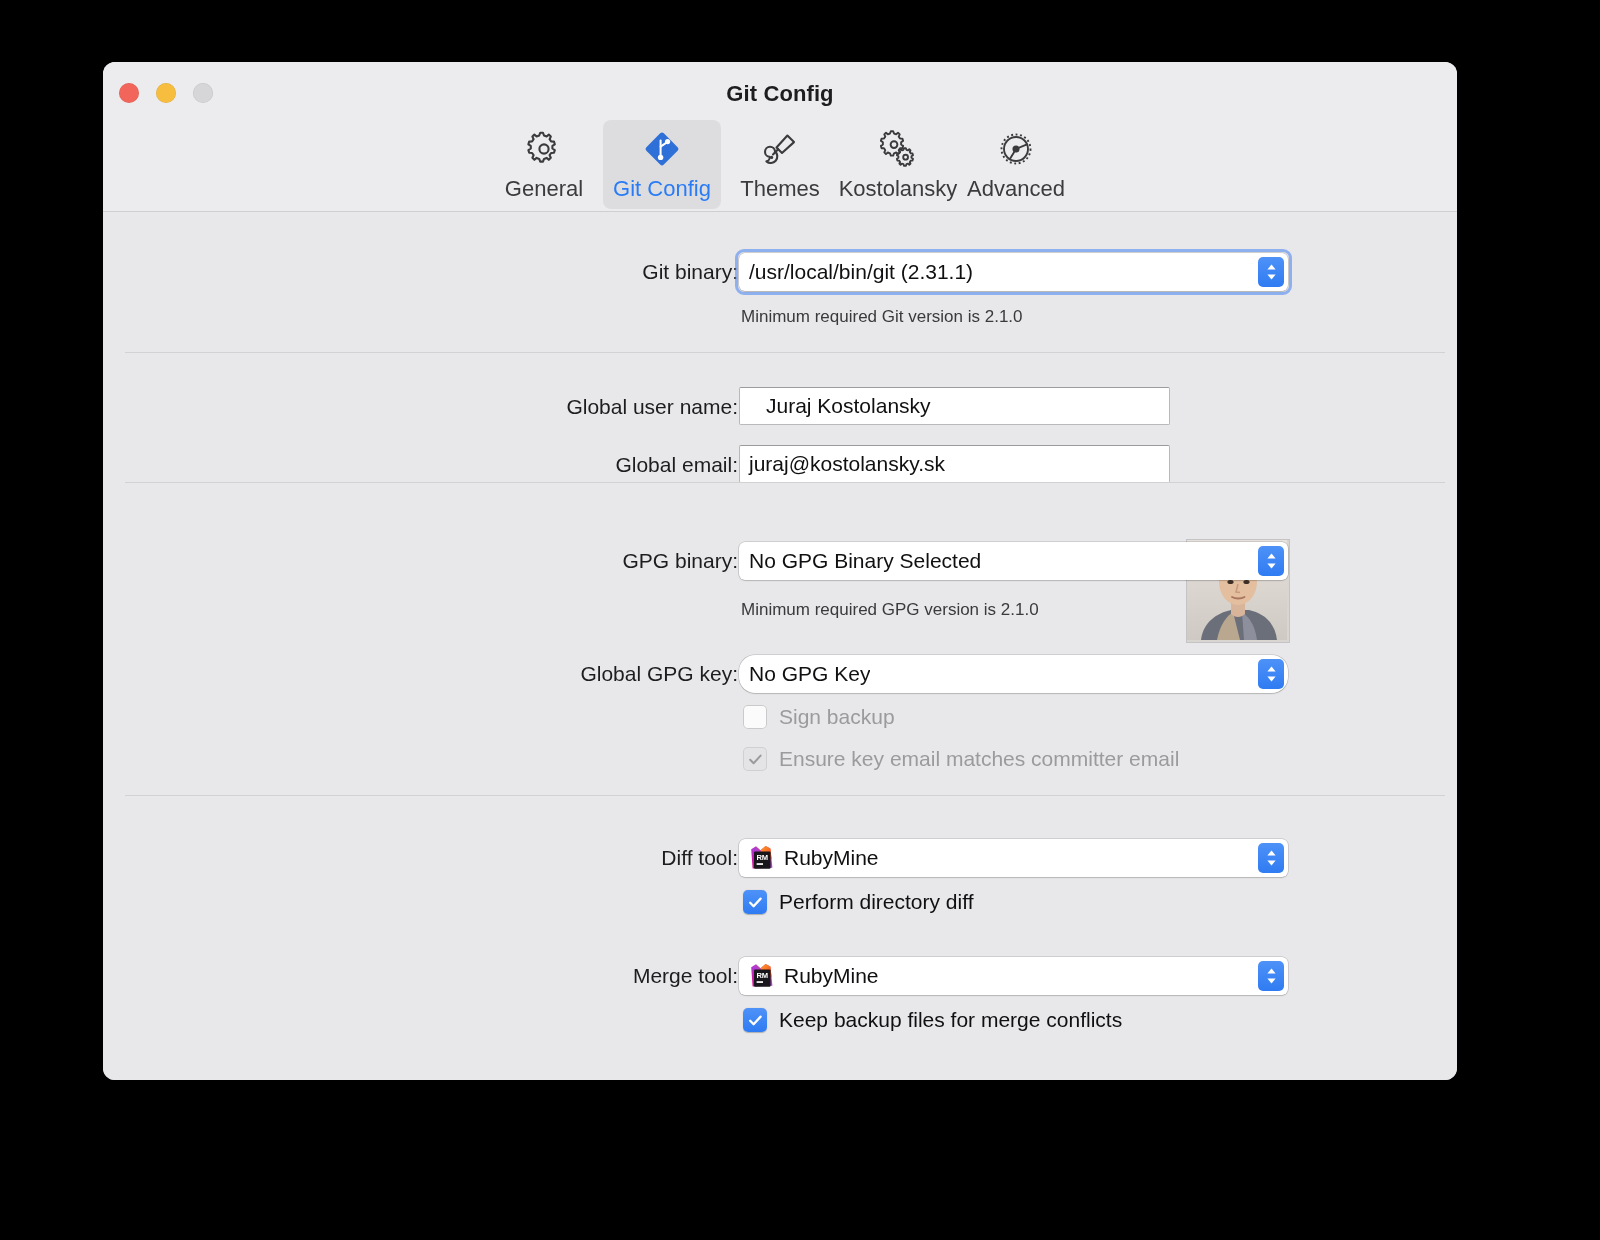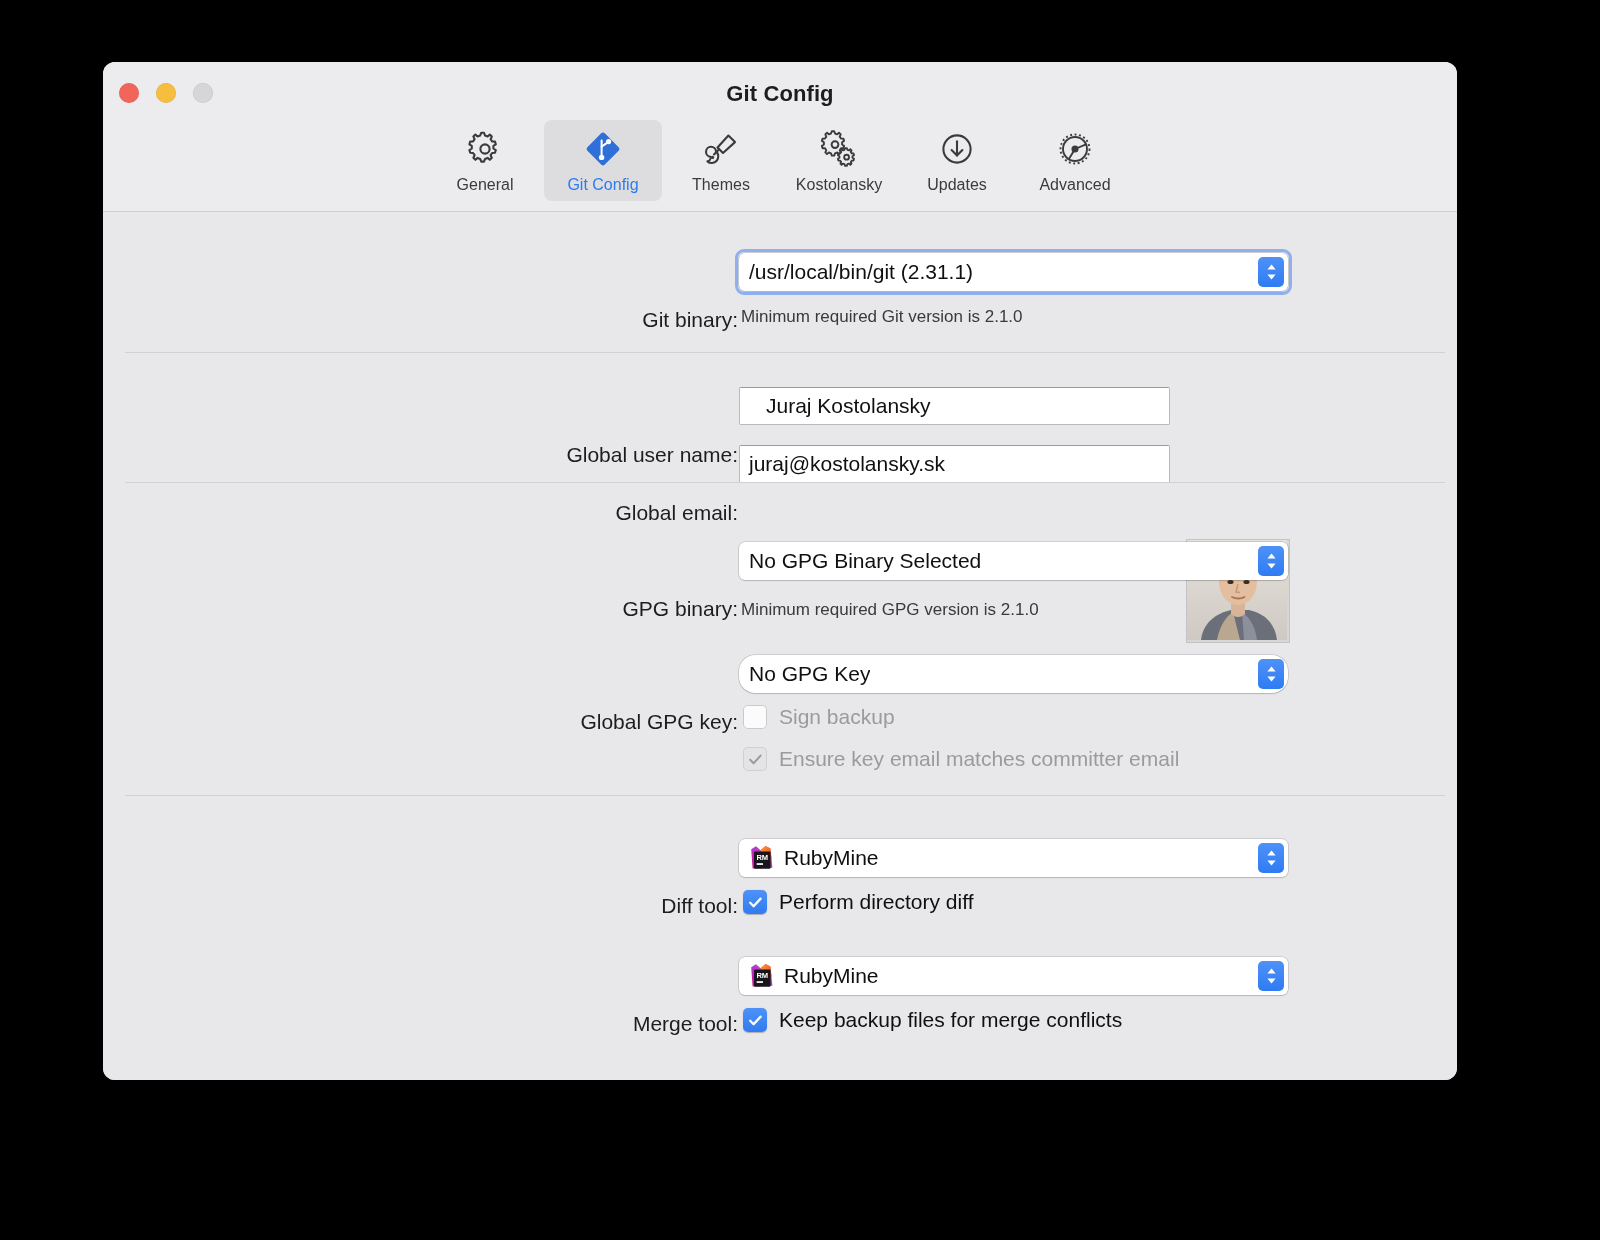--- a/index.html
+++ b/index.html
@@ -61,21 +61,21 @@
     border-radius: 8px;
     display: flex;
     flex-direction: column;
     align-items: center;
     gap: 6px;
     cursor: default;
   }
   .tb-item.selected { background: #dddddf; }
   .tb-icon { height: 42px; display: flex; align-items: center; justify-content: center; }
   .tb-label {
-    font-size: 16px;
+    font-size: 22px;
     color: #3b3b3d;
     white-space: nowrap;
   }
   .tb-item.selected .tb-label { color: #2a7bf6; }
 
   #toolbar-sep {
     position: absolute;
     left: 0; right: 0; top: 149px;
     height: 1px;
     background: #cfcfd1;
@@ -88,21 +88,21 @@
     background: #e8e8ea;
   }
 
   .sep {
     position: absolute;
     left: 22px; right: 12px;
     height: 1px;
     background: #d2d2d4;
   }
 
-  .row { position: absolute; display: flex; align-items: flex-start; margin-top: 48px; }
+  .row { position: absolute; display: flex; align-items: flex-start; }
   .rlabel {
     font-size: 21px;
     color: #1d1d1f;
     text-align: right;
     white-space: nowrap;
   }
   .hint {
     position: absolute;
     font-size: 17px;
     color: #3a3a3c;
@@ -284,32 +284,20 @@
               <path d="M16 4.5 l2.2 .8 1.8-1.6 1.7 1.7 -1.0 2.2 1.3 1.9 2.4 .1 .7 2.3 -2.0 1.4 0 2.2 2.0 1.4 -.7 2.3 -2.4 .1 -1.3 1.9 1.0 2.2 -1.7 1.7 -1.8-1.6 -2.2 .8 -.8 2.3 -2.4 0 -.8-2.3 -2.2-.8 -1.8 1.6 -1.7-1.7 1.0-2.2 -1.3-1.9 -2.4-.1 -.7-2.3 2.0-1.4 0-2.2 -2.0-1.4 .7-2.3 2.4-.1 1.3-1.9 -1.0-2.2 1.7-1.7 1.8 1.6 2.2-.8 .8-2.3 2.4 0 z"></path>
               <circle cx="16.0" cy="15.6" r="3.4"></circle>
               <path d="M28.4 20.8 l1.6 .6 1.3-1.2 1.2 1.2 -.7 1.6 1.0 1.4 1.7 .1 .5 1.7 -1.5 1.0 0 1.6 1.5 1.0 -.5 1.7 -1.7 .1 -1.0 1.4 .7 1.6 -1.2 1.2 -1.3-1.2 -1.6 .6 -.6 1.7 -1.7 0 -.6-1.7 -1.6-.6 -1.3 1.2 -1.2-1.2 .7-1.6 -1.0-1.4 -1.7-.1 -.5-1.7 1.5-1.0 0-1.6 -1.5-1.0 .5-1.7 1.7-.1 1.0-1.4 -.7-1.6 1.2-1.2 1.3 1.2 1.6-.6 .6-1.7 1.7 0 z"></path>
               <circle cx="27.6" cy="28.2" r="2.4"></circle>
             </g>
           </svg>
         </span>
         <span class="tb-label">Kostolansky</span>
       </div>
 
-      <div class="tb-item">
-        <span class="tb-icon">
-          <svg width="40" height="40" viewBox="0 0 40 40">
-            <circle cx="20" cy="20" r="13.6" fill="none" stroke="#3b3b3d" stroke-width="2.1"></circle>
-            <g stroke="#3b3b3d" stroke-width="2.1" fill="none" stroke-linecap="round" stroke-linejoin="round">
-              <path d="M20 12.2 V26.4"></path>
-              <path d="M14.6 21.0 L20 26.6 L25.4 21.0"></path>
-            </g>
-          </svg>
-        </span>
-        <span class="tb-label">Updates</span>
-      </div>
 
       <div class="tb-item">
         <span class="tb-icon">
           <svg width="40" height="40" viewBox="0 0 40 40">
             <g fill="none" stroke="#3b3b3d" stroke-width="1.9">
               <circle cx="20" cy="20" r="12.0"></circle>
               <circle cx="20" cy="20" r="14.5" stroke-dasharray="1.9 2.6"></circle>
               <circle cx="20" cy="20" r="2.6" fill="#3b3b3d"></circle>
               <path d="M20 20 L30.4 15.6" stroke-linecap="round"></path>
               <path d="M20 20 L14.2 29.6" stroke-linecap="round"></path>

